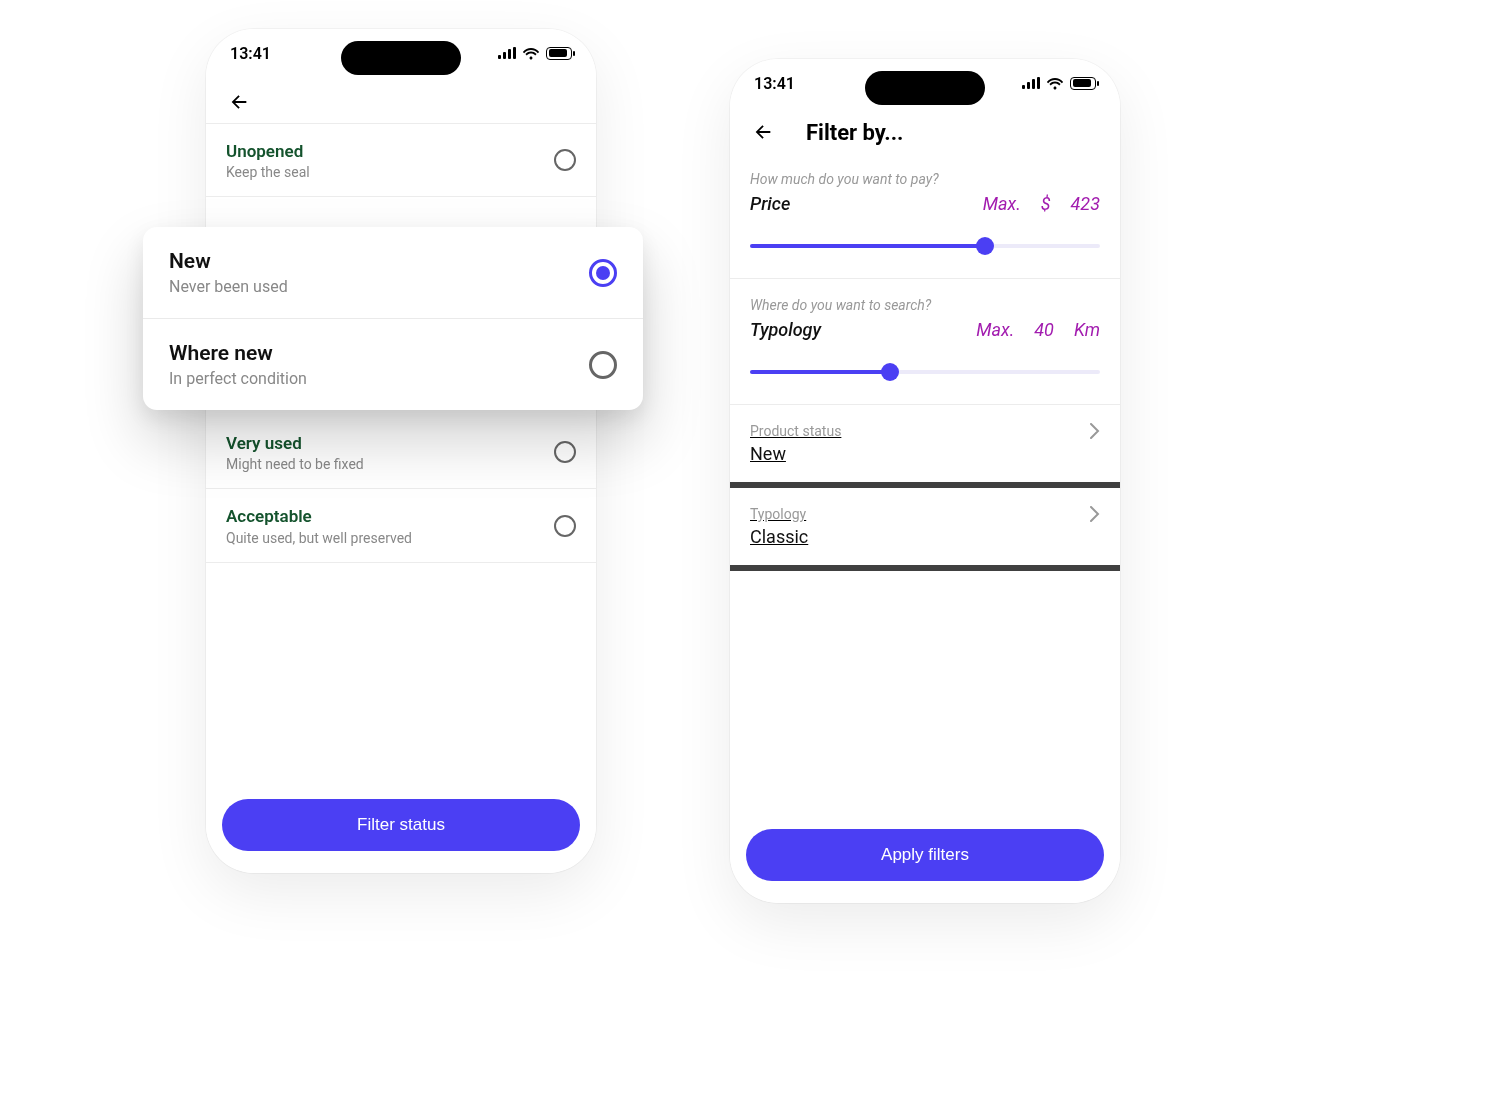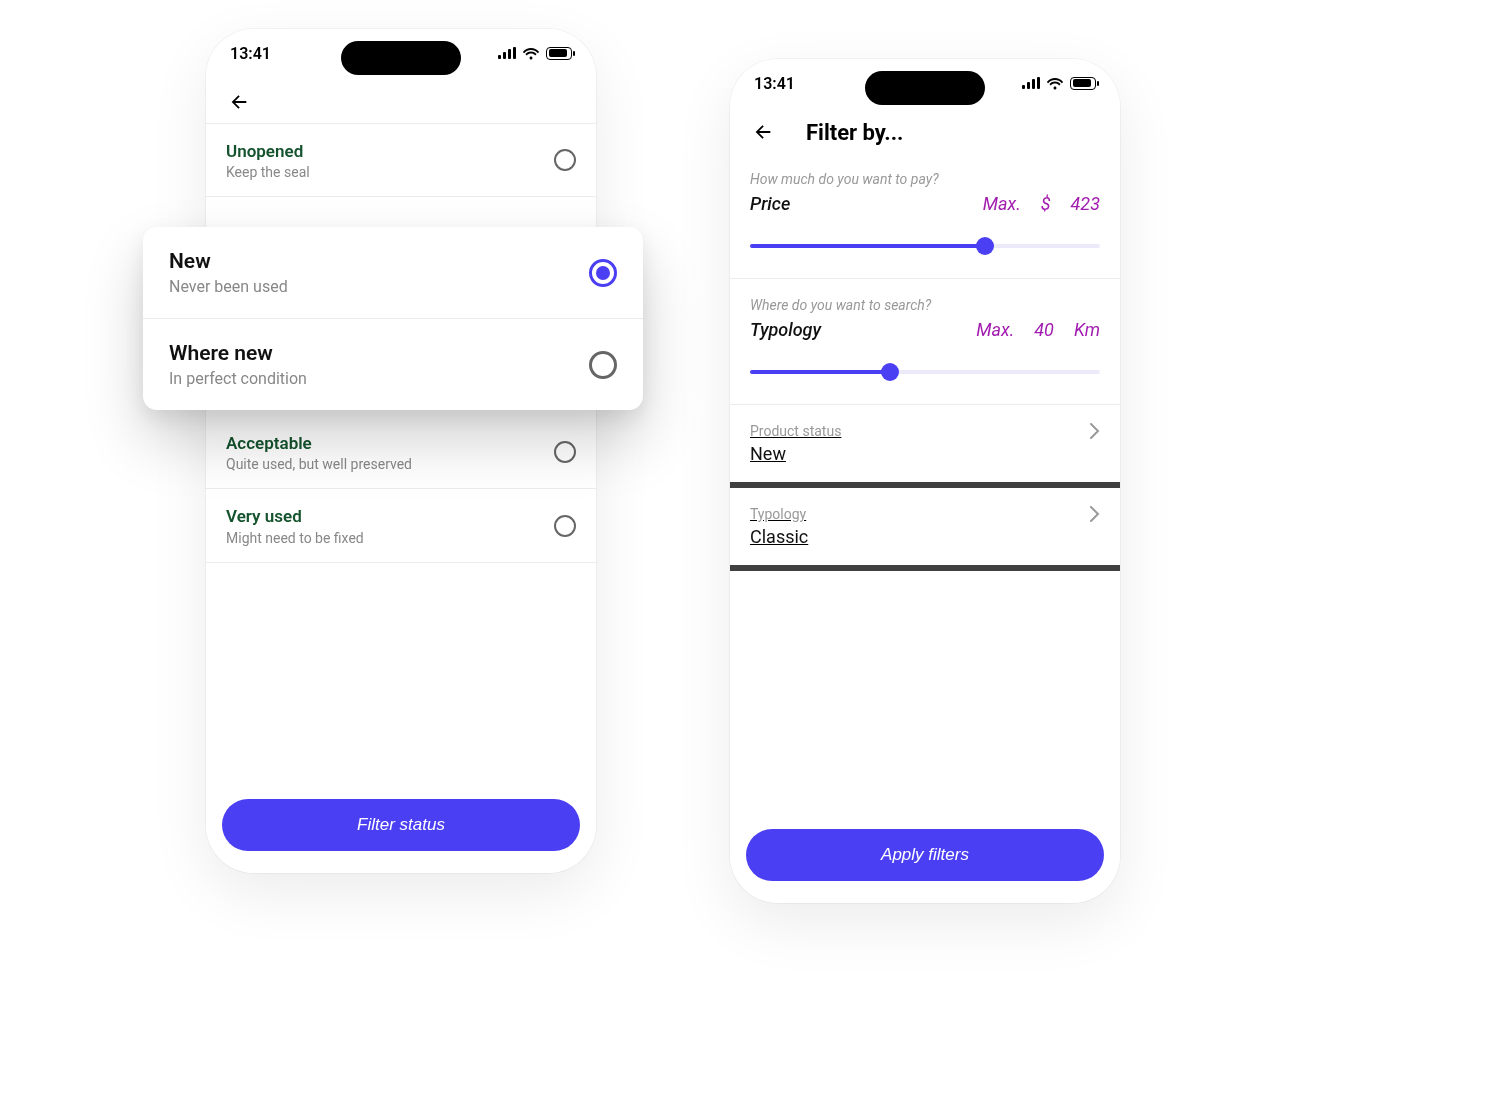--- a/index.html
+++ b/index.html
@@ -123,21 +123,20 @@
   .bottom-btn-wrap {
     position: absolute; left: 0; right: 0; bottom: 22px;
     padding: 0 16px;
   }
   .primary-btn {
     width: 100%; height: 52px;
     background: #4b3ff3;
     color: #fff; font-size: 17px; font-weight: 500;
     border: none; border-radius: 26px;
     cursor: pointer;
-    font-style: italic;
   }
 
   
   .overlay-card {
     position: absolute;
     left: -63px; top: 198px;
     width: 500px;
     background: #fff;
     border-radius: 14px;
     box-shadow: 0 30px 60px rgba(0,0,0,0.18), 0 8px 20px rgba(0,0,0,0.08);
@@ -267,30 +266,30 @@
       <div class="radio-row" style="visibility:hidden;">
         <div class="radio-texts">
           <div class="radio-title">Good</div>
           <div class="radio-sub">In great shape</div>
         </div>
         <div class="radio-circle"></div>
       </div>
 
       <div class="radio-row">
         <div class="radio-texts">
+          <div class="radio-title">Very used</div>
+          <div class="radio-sub">Might need to be fixed</div>
+        </div>
+        <div class="radio-circle"></div>
+      </div>
+
+      <div class="radio-row">
+        <div class="radio-texts">
           <div class="radio-title">Acceptable</div>
           <div class="radio-sub">Quite used, but well preserved</div>
-        </div>
-        <div class="radio-circle"></div>
-      </div>
-
-      <div class="radio-row">
-        <div class="radio-texts">
-          <div class="radio-title">Very used</div>
-          <div class="radio-sub">Might need to be fixed</div>
         </div>
         <div class="radio-circle"></div>
       </div>
     </div>
 
     <div class="bottom-btn-wrap">
       <button class="primary-btn">Filter status</button>
     </div>
   </div>
 

